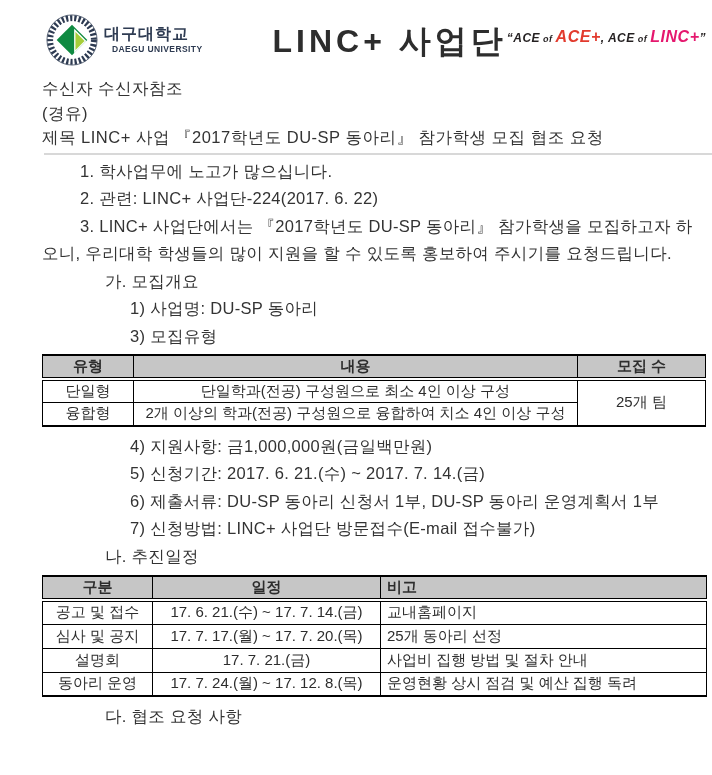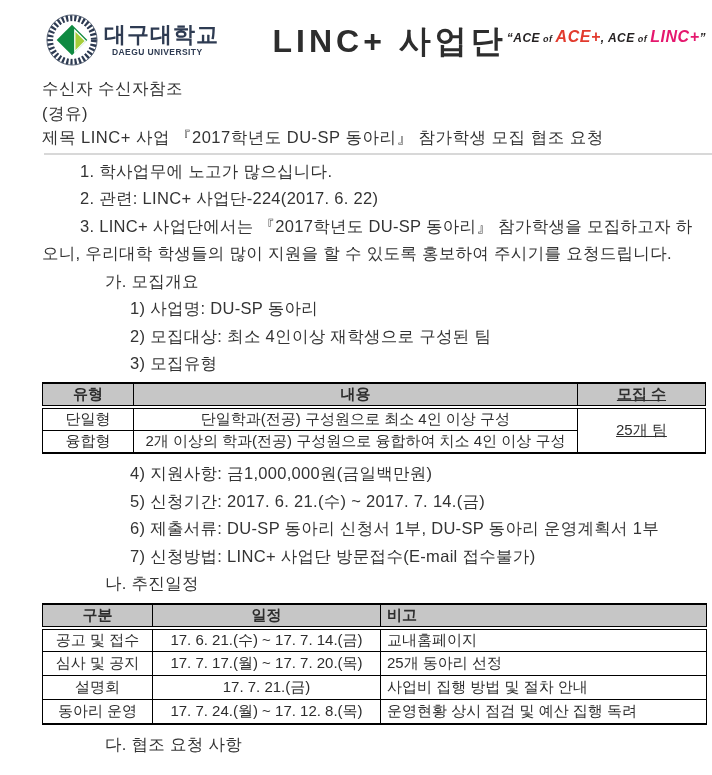--- a/index.html
+++ b/index.html
@@ -9,21 +9,21 @@
   }
   *{margin:0;padding:0;box-sizing:border-box;}
   body{background:#fff;font-family:"Liberation Sans","DejaVu Sans",sans-serif;color:var(--text);}
   .page{width:712px;height:775px;background:#fff;padding:12px 6px 0 42px;overflow:hidden;position:relative;}
 
   
   .doc-header{display:flex;align-items:flex-start;height:58px;margin-bottom:6px;margin-left:4px;}
   .logo-block{display:flex;align-items:center;gap:6px;margin-top:2px;flex:0 0 auto;}
   .seal{width:52px;height:52px;flex:0 0 auto;}
   .logo-text{line-height:1.05;}
-  .univ-ko{font-size:22px;font-weight:bold;color:var(--logo-navy);letter-spacing:1px;}
+  .univ-ko{font-size:16px;font-weight:bold;color:var(--logo-navy);letter-spacing:1px;}
   .univ-en{font-size:8.5px;font-weight:bold;color:var(--logo-navy);letter-spacing:.4px;margin-top:2px;padding-left:8px;}
   .doc-title{flex:1;text-align:right;font-size:32px;font-weight:600;color:#2d2d2d;
              letter-spacing:4px;margin-top:8px;white-space:nowrap;}
   .slogan{flex:0 0 auto;margin-top:16px;white-space:nowrap;font-style:italic;font-weight:bold;
           font-size:12px;color:#231f20;letter-spacing:.5px;}
   .slogan .big-red{color:var(--accent-red);font-size:16px;}
   .slogan .big-pink{color:var(--accent-pink);font-size:16px;}
   .slogan .of{font-size:9px;}
 
   
@@ -37,21 +37,21 @@
   .ind-num{padding-left:88px;}
 
   
   table{border-collapse:collapse;margin:4px 0 6px 0;table-layout:fixed;
         font-size:15px;color:#2d2d2d;}
   .tbl{border-top:2px solid #000;border-bottom:2px solid #000;}
   .tbl th,.tbl td{border:1px solid #000;text-align:center;padding:1px 4px;overflow:hidden;white-space:nowrap;}
   .tbl th{background:var(--table-header-bg);font-weight:bold;border-bottom:4px double #000;height:24px;}
   .tbl1{width:664px;}
   .tbl1 td{height:23px;}
-  .tbl1 .c1{width:88px;} .tbl1 .c2{width:430px;} .tbl1 .c3{width:124px;text-decoration:underline;}
+  .tbl1 .c1{width:88px;} .tbl1 .c2{width:430px;} .tbl1 .c3{width:124px;}
   .tbl2{width:664px;margin-top:5px;}
   .tbl2 td{height:24px;}
   .tbl2 .c1{width:110px;} .tbl2 .c2{width:228px;} .tbl2 .c3{width:326px;text-align:left;padding-left:6px;}
 </style>
 </head>
 <body>
 
 <div class="page">
 
   <header class="doc-header">
@@ -79,21 +79,20 @@
   </div>
   <hr class="subject-rule">
 
   <div class="line ind-body">1. 학사업무에 노고가 많으십니다.</div>
   <div class="line ind-body">2. 관련: LINC+ 사업단-224(2017. 6. 22)</div>
   <div class="line ind-body">3. LINC+ 사업단에서는  『2017학년도 DU-SP 동아리』 참가학생을 모집하고자 하</div>
   <div class="line">오니, 우리대학 학생들의 많이 지원을 할 수 있도록 홍보하여 주시기를 요청드립니다.</div>
 
   <div class="line ind-sect">가. 모집개요</div>
   <div class="line ind-num">1) 사업명: DU-SP 동아리</div>
-  <div class="line ind-num">2) 모집대상: 최소 4인이상 재학생으로 구성된 팀</div>
   <div class="line ind-num">3) 모집유형</div>
 
   <table class="tbl tbl1">
     <tbody>
         <tr>
       <th class="c1">유형</th>
       <th class="c2">내용</th>
       <th class="c3">모집 수</th>
     </tr>
     <tr>

